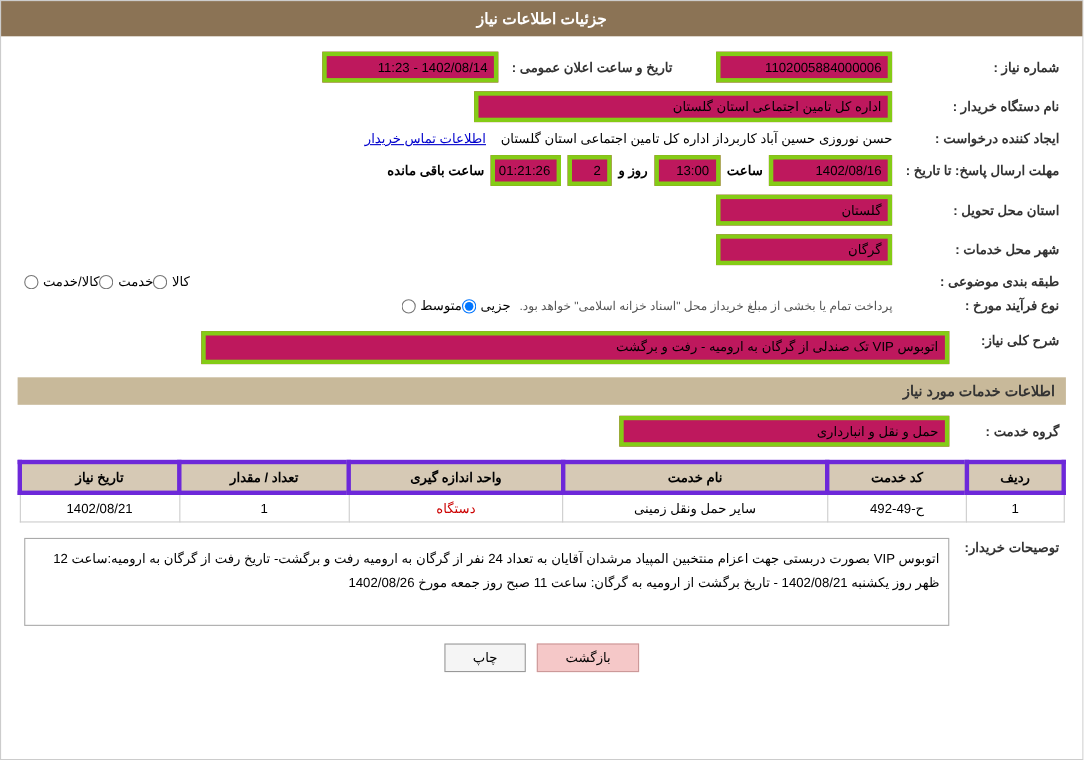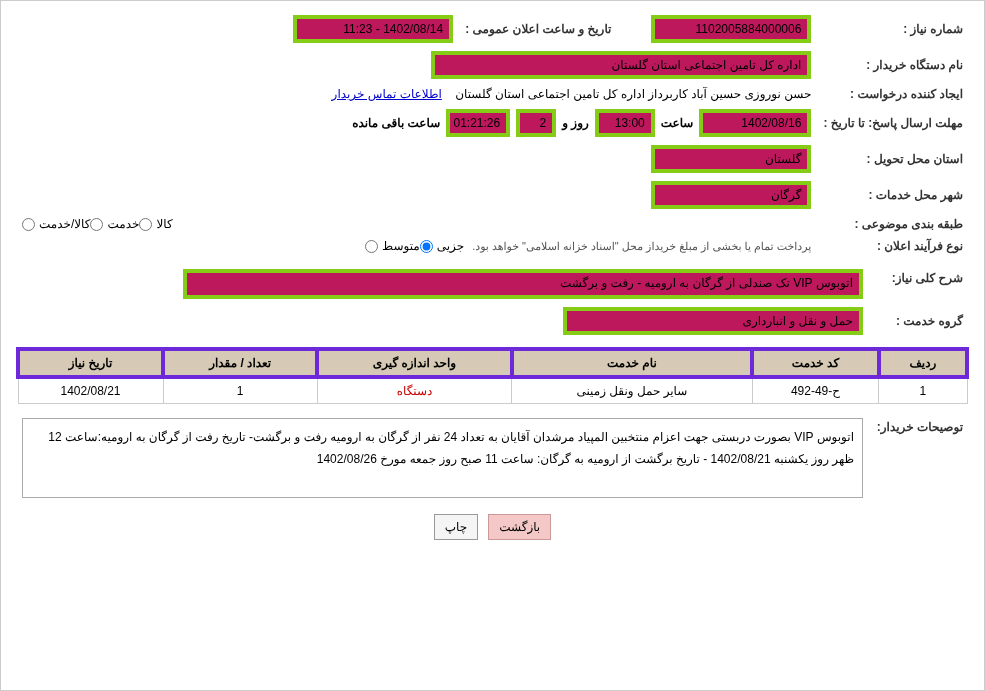--- a/index.html
+++ b/index.html
@@ -122,21 +122,21 @@
       width: 100%;
     }
     .button-row {
       display: flex;
       justify-content: center;
       gap: 10px;
       margin-top: 12px;
       margin-bottom: 10px;
     }
     .btn {
-      padding: 5px 10px;
+      padding: 5px 25px;
       border: 1px solid #999;
       cursor: pointer;
       font-size: 12px;
       font-family: Tahoma, Arial, sans-serif;
     }
     .btn-print {
       background: #f5f5f5;
     }
     .btn-back {
       background: #f5c8c8;
@@ -147,20 +147,23 @@
       font-size: 11px;
     }
     .small-input {
       width: 60px;
     }
   </style>
 </head>
 <body>
 
 <div class="page-wrapper">
+  <div class="header">
+    <span>جزئیات اطلاعات نیاز</span>
+  </div>
 
   <div class="content">
 
     <table class="form-table">
       <tbody>
           <tr>
         <td class="label-cell" style="width:120px;">
           <span>شماره نیاز :</span>
         </td>
         <td class="value-cell" style="width:200px;">
@@ -264,21 +267,21 @@
             <label class="radio-item">
               <span>کالا</span>
               <input type="radio" name="tabee" value="kala" style="">
             </label>
           </div>
         </td>
       </tr>
 
       <tr>
         <td class="label-cell">
-          <span>نوع فرآیند اعلان :</span>
+          <span>نوع فرآیند مورخ :</span>
         </td>
         <td colspan="3">
           <div style="display:flex; align-items:center; gap:8px; flex-direction:row;">
             <span class="note-text">پرداخت تمام یا بخشی از مبلغ خریداز محل "اسناد خزانه اسلامی" خواهد بود.</span>
             <div class="radio-group">
               <label class="radio-item">
                 <span>متوسط</span>
                 <input type="radio" name="farayand" value="mottavaset" style="">
               </label>
               <label class="radio-item">
@@ -300,20 +303,23 @@
         </td>
         <td>
           <div class="input-box" style="width:680px; min-height:30px;">
             <span>اتوبوس VIP تک صندلی از گرگان به ارومیه - رفت و برگشت</span>
           </div>
         </td>
       </tr>
     </tbody>
       </table>
 
+    <div class="section-title">
+      <span>اطلاعات خدمات مورد نیاز</span>
+    </div>
 
     <table class="form-table">
       <tbody>
           <tr>
         <td class="label-cell" style="width:100px;">
           <span>گروه خدمت :</span>
         </td>
         <td>
           <div class="input-box" style="width:300px;">
             <span>حمل و نقل و انبارداری</span>

